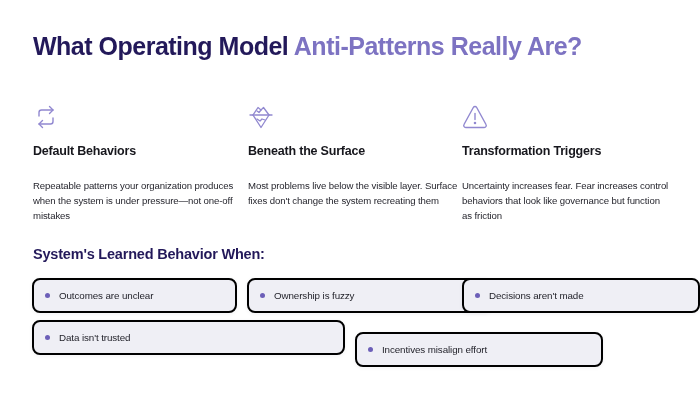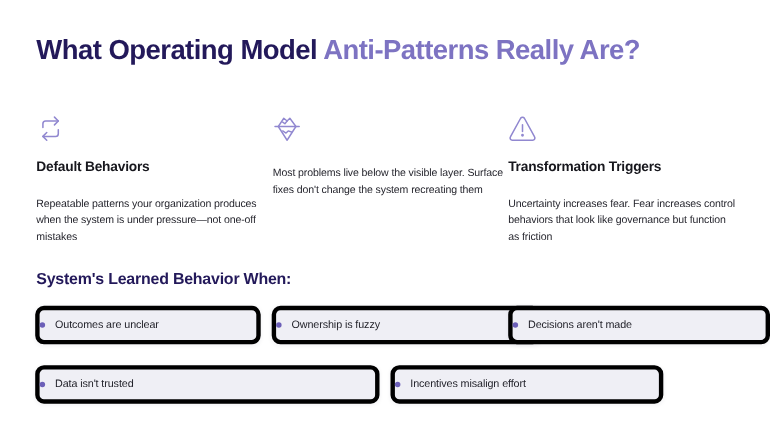--- a/index.html
+++ b/index.html
@@ -6,21 +6,21 @@
   body { width:700px; height:400px; background:#ffffff; font-family:"Liberation Sans", sans-serif; position:relative; overflow:hidden; color:#1b1b22; }
   .title { position:absolute; left:33px; top:32px; font-size:25px; font-weight:700; letter-spacing:-0.5px; margin:0; white-space:nowrap; }
   .title .t1 { color:#23195a; }
   .title .t2 { color:#7d73c2; }
   .features { position:absolute; left:33px; top:104px; width:650px; }
   .feat { position:absolute; top:0; width:210px; }
   .feat .icon { width:26px; height:26px; display:block; }
   .feat h3 { margin:14px 0 16px 0; font-size:12.5px; font-weight:700; color:#17171d; letter-spacing:-0.2px; }
   .feat p { margin:20px 0 0 0; font-size:9.6px; line-height:15px; color:#26262e; letter-spacing:-0.1px; }
   .subhead { position:absolute; left:33px; top:246px; margin:0; font-size:14.5px; font-weight:700; color:#23195a; letter-spacing:-0.2px; }
-  .card { position:absolute; height:35px; background:#efeff5; border:4px solid #000000; border-radius:8px; box-shadow:0 1px 4px rgba(30,30,60,0.06); box-sizing:border-box; display:flex; align-items:center; padding-left:0; }
+  .card { position:absolute; height:35px; background:#efeff5; border:2px solid #000000; border-radius:8px; box-shadow:0 1px 4px rgba(30,30,60,0.06); box-sizing:border-box; display:flex; align-items:center; padding-left:11px; }
   .card .dot { width:5px; height:5px; border-radius:50%; background:#6c5fb8; margin-right:9px; flex:none; }
   .card .lbl { font-size:9.8px; color:#1e1e26; letter-spacing:-0.1px; }
 </style>
 </head>
 <body>
 
 <h1 class="title"><span class="t1">What Operating Model</span> <span class="t2">Anti-Patterns Really Are?</span></h1>
 
 <div class="features">
   <div class="feat" style="left:0;">
@@ -34,20 +34,21 @@
     <p>Repeatable patterns your organization produces when the system is under pressure—not one-off mistakes</p>
   </div>
   <div class="feat" style="left:215px;">
     <svg class="icon" viewBox="0 0 26 26" fill="none" stroke="#9188d0" stroke-width="1.3" stroke-linecap="round" stroke-linejoin="round">
       <path d="M2 11 H24"></path>
       <path d="M5 11 L10 3.5 L13 6 L15.5 3.5 L21 11"></path>
       <path d="M9 7 L11 8.5 L13 6"></path>
       <path d="M5 11 L13 23.5 L21 11"></path>
       <path d="M9 15 L12 17 L14 15 L17 16"></path>
     </svg>
+    <h3>Beneath the Surface</h3>
     <p>Most problems live below the visible layer. Surface fixes don't change the system recreating them</p>
   </div>
   <div class="feat" style="left:429px;">
     <svg class="icon" viewBox="0 0 26 26" fill="none" stroke="#9188d0" stroke-width="1.4" stroke-linecap="round" stroke-linejoin="round">
       <path d="M11.3 3.5 a2 2 0 0 1 3.4 0 L24 20.5 a2 2 0 0 1 -1.7 3 H3.7 a2 2 0 0 1 -1.7 -3 Z"></path>
       <path d="M13 9.5 V15.5"></path>
       <circle cx="13" cy="19" r="0.6" fill="#9188d0"></circle>
     </svg>
     <h3>Transformation Triggers</h3>
     <p>Uncertainty increases fear. Fear increases control behaviors that look like governance but function as friction</p>
@@ -61,20 +62,20 @@
   <span class="lbl">Outcomes are unclear</span>
 </div>
 <div class="card" style="left:247px; top:278px; width:245px;">
   <span class="dot"></span>
   <span class="lbl">Ownership is fuzzy</span>
 </div>
 <div class="card" style="left:462px; top:278px; width:238px;">
   <span class="dot"></span>
   <span class="lbl">Decisions aren't made</span>
 </div>
-<div class="card" style="left:32px; top:332px; width:313px;">
+<div class="card" style="left:32px; top:320px; width:313px;">
   <span class="dot"></span>
   <span class="lbl">Data isn't trusted</span>
 </div>
 <div class="card" style="left:355px; top:332px; width:248px;">
   <span class="dot"></span>
   <span class="lbl">Incentives misalign effort</span>
 </div>
 
 </body></html>

